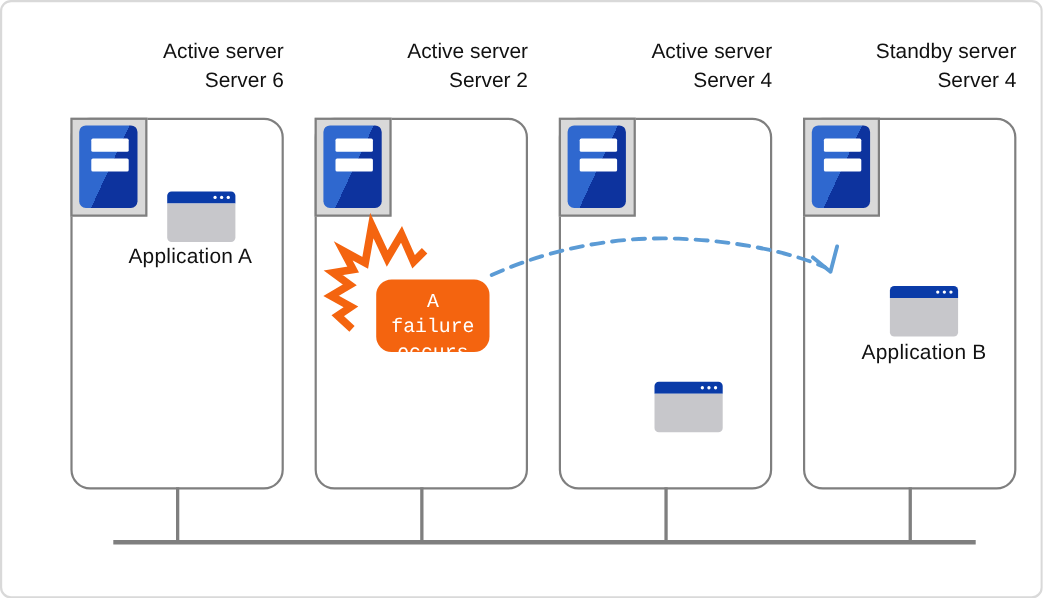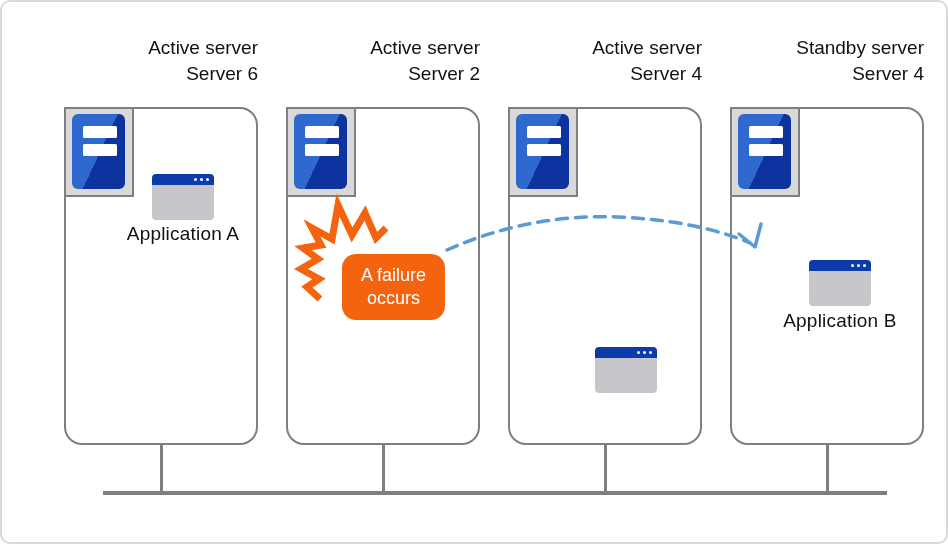--- a/index.html
+++ b/index.html
@@ -33,21 +33,21 @@
   }
   .win .dot{width:3.5px;height:3.5px;border-radius:50%;background:#fff;}
   .win .body{height:35px;background:#c7c7cb;border-radius:0 0 4px 4px;}
   .app-label{
     position:absolute;width:180px;text-align:center;font-size:19px;line-height:22px;
     letter-spacing:0.2px;color:#111;z-index:2;
   }
   .failure-box{
     position:absolute;left:340px;top:252px;width:103px;height:66px;box-sizing:border-box;
     background:var(--orange,#f4640f);border-radius:14px;color:#fff;text-align:center;
-    font-size:18px;line-height:23px;padding:10px 6px;z-index:6;
+    font-size:18px;line-height:23px;padding:10px 6px;z-index:6;font-family:Liberation Mono, monospace;
   }
   svg.overlay{position:absolute;left:0;top:0;z-index:5;pointer-events:none;}
   .burst{stroke:var(--orange,#f4640f);stroke-width:7;fill:none;stroke-linejoin:miter;}
   .net-line{stroke:var(--gray,#7f7f7f);}
   .failover{stroke:var(--arrow,#5b9bd5);fill:none;}
 </style>
 </head>
 <body>
 
 <div class="canvas">
@@ -64,21 +64,21 @@
     </div>
   </div>
   <div class="win" style="left:150px;top:172px">
     <div class="titlebar">
       <span class="dot"></span>
         <span class="dot"></span>
         <span class="dot"></span>
     </div>
     <div class="body"></div>
   </div>
-  <div class="app-label" style="left:91px;top:221px">Application A</div>
+  <div class="app-label" style="left:81px;top:221px">Application A</div>
 
   <div class="server-title" style="left:284px">
     <div>Active server</div>
     <div>Server 2</div>
   </div>
   <div class="server-box" style="left:284px"></div>
   <div class="icon-box" style="left:284px">
     <div class="tower">
       <div class="bar b1"></div>
         <div class="bar b2"></div>

